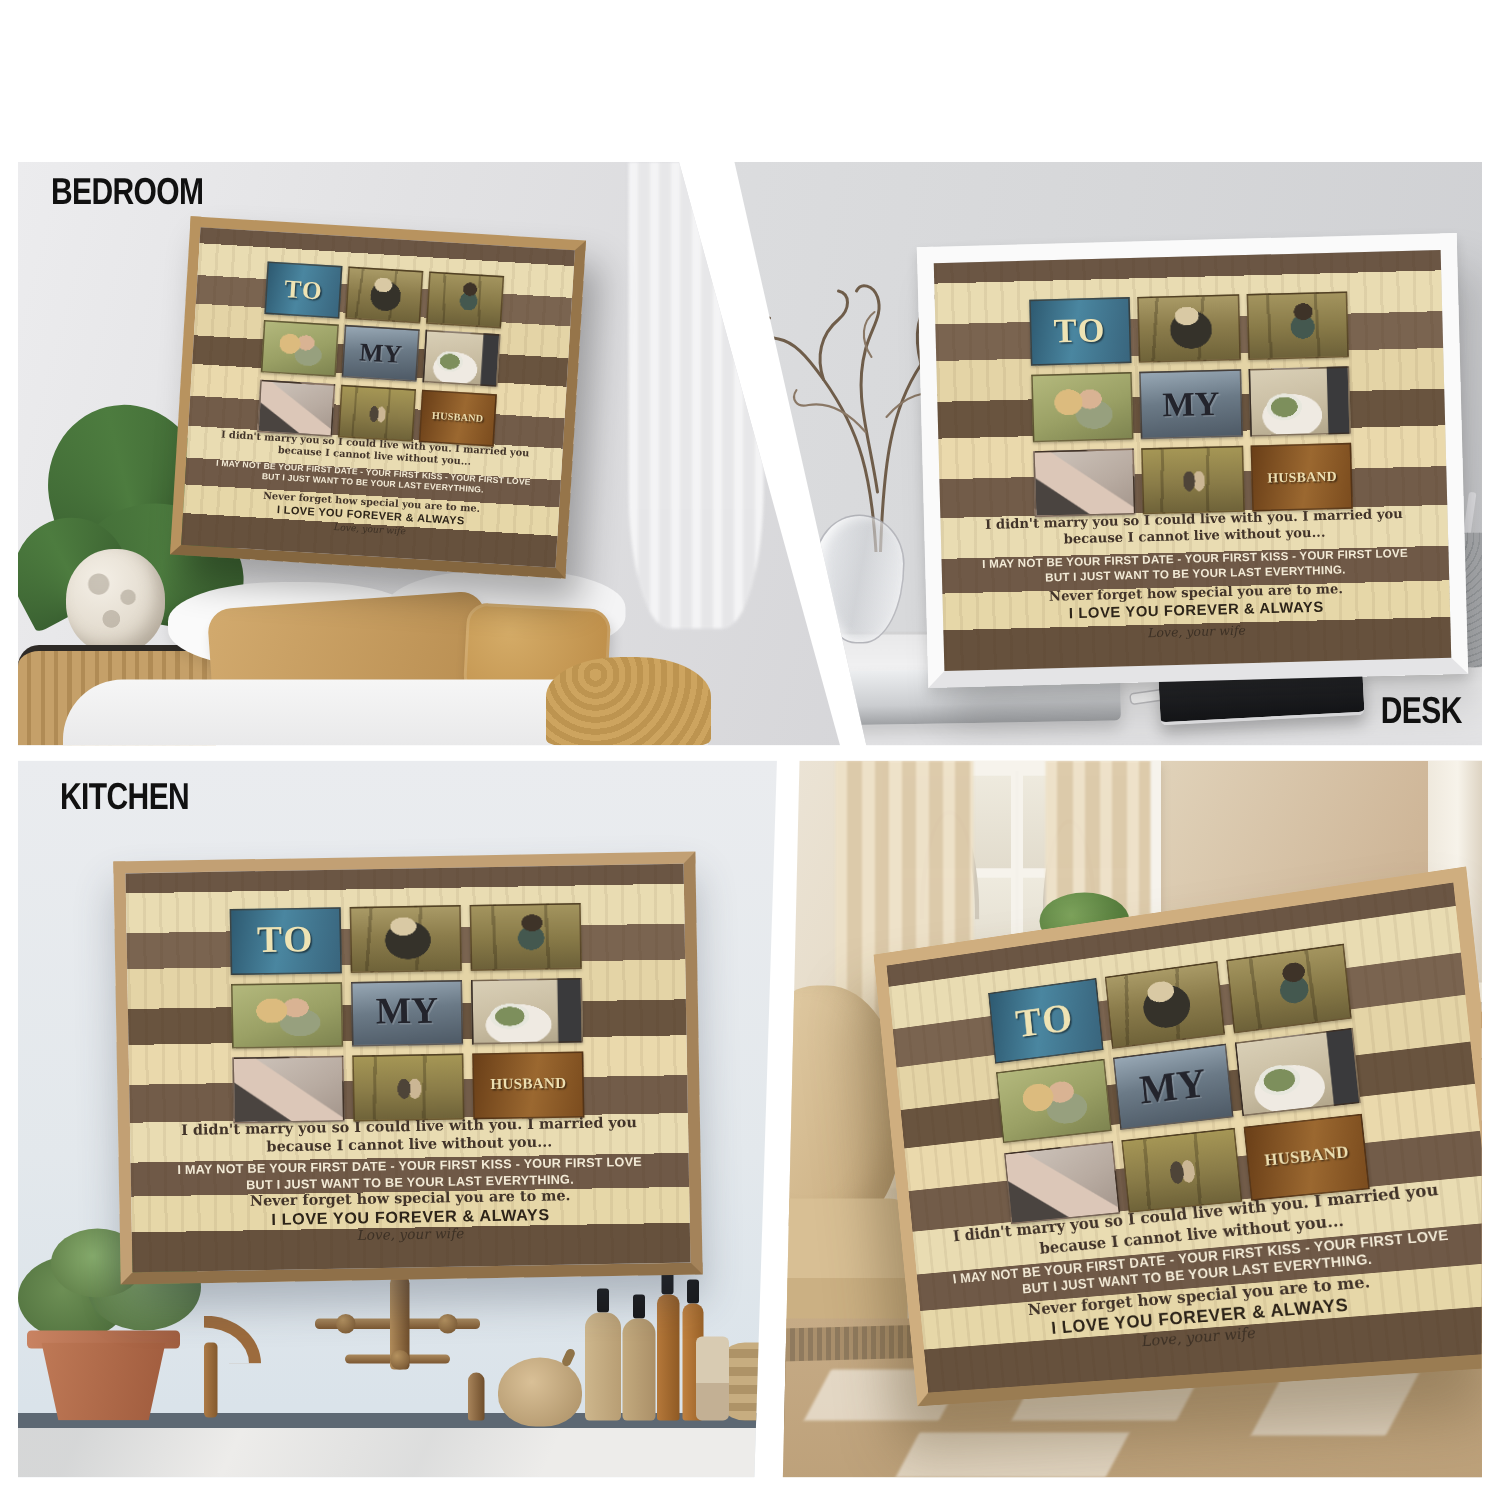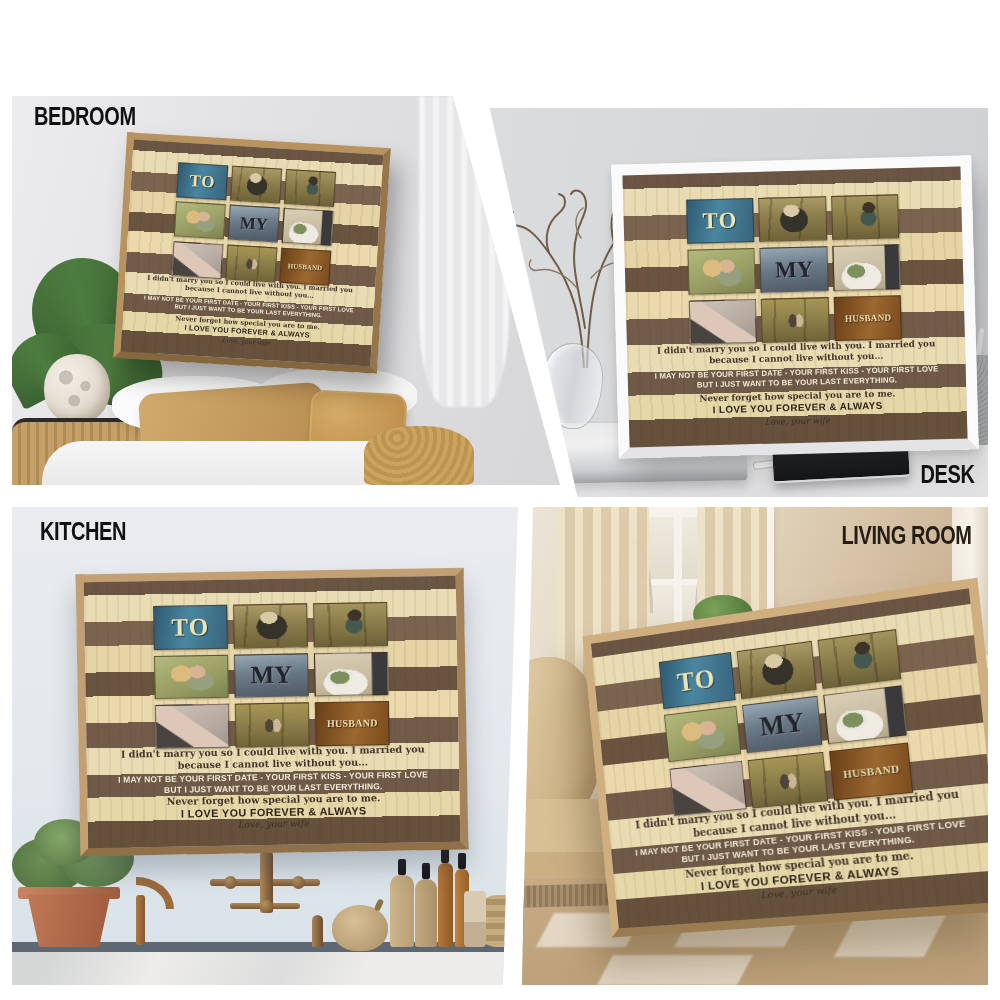--- a/index.html
+++ b/index.html
@@ -5,21 +5,21 @@
   html,body{margin:0;padding:0;background:#fff;}
   #stage{position:relative;width:1000px;height:1000px;background:#fff;overflow:hidden;
          font-family:"Liberation Sans",sans-serif;}
   .condensed{display:inline-block;font-weight:800;transform:scaleX(.8);letter-spacing:-.5px;
              font-family:"Liberation Sans",sans-serif;color:#111;}
   
   #header{position:absolute;left:0;top:0;width:100%;height:108px;background:#fff;text-align:center;}
   #header .condensed{font-size:64px;transform:scaleX(.82);margin-top:16px;color:#121212;}
   
   .scene{position:absolute;overflow:hidden;}
-  #bedroom{left:12px;top:96px;width:565px;height:389px;clip-path:polygon(0 0,78% 0,97% 100%,0 100%);
+  #bedroom{left:12px;top:108px;width:565px;height:389px;clip-path:polygon(0 0,78% 0,97% 100%,0 100%);
            background:linear-gradient(105deg,#ececee 0%,#e2e2e4 40%,#d6d6d9 100%);}
   #desk{left:455px;top:108px;width:533px;height:389px;clip-path:polygon(6.5% 0,100% 0,100% 100%,23% 100%);
         background:linear-gradient(100deg,#dcddDF 0%,#d6d7d9 50%,#cfd0d3 100%);}
   #kitchen{left:12px;top:507px;width:520px;height:478px;clip-path:polygon(0 0,97.3% 0,94.4% 100%,0 100%);
            background:linear-gradient(180deg,#eaecef 0%,#e3e8ec 55%,#dae3ea 90%);}
   #living{left:505px;top:507px;width:483px;height:478px;clip-path:polygon(5.8% 0,100% 0,100% 100%,3.5% 100%);
           background:linear-gradient(115deg,#ece5d8 0%,#e2d5bd 35%,#ccb293 70%,#b3987a 100%);}
   .scene-label{position:absolute;z-index:9;}
   .scene-label .condensed{font-size:25px;}
   
@@ -444,18 +444,15 @@
     </div>
     <div class="poem poem-c">
       <div class="l5">Never forget how special you are to me.</div>
       <div class="l6">I LOVE YOU FOREVER &amp; ALWAYS</div>
     </div>
     <div class="poem poem-d">
       <div>Love, your wife</div>
     </div>
   </div>
 </div>
-    <div class="scene-label" style="right:16px;top:14px;">
-      <span class="condensed" style="transform-origin:right;color:#241d14;">LIVING ROOM</span>
-    </div>
   </div>
 
 </div>
 
 </body></html>

